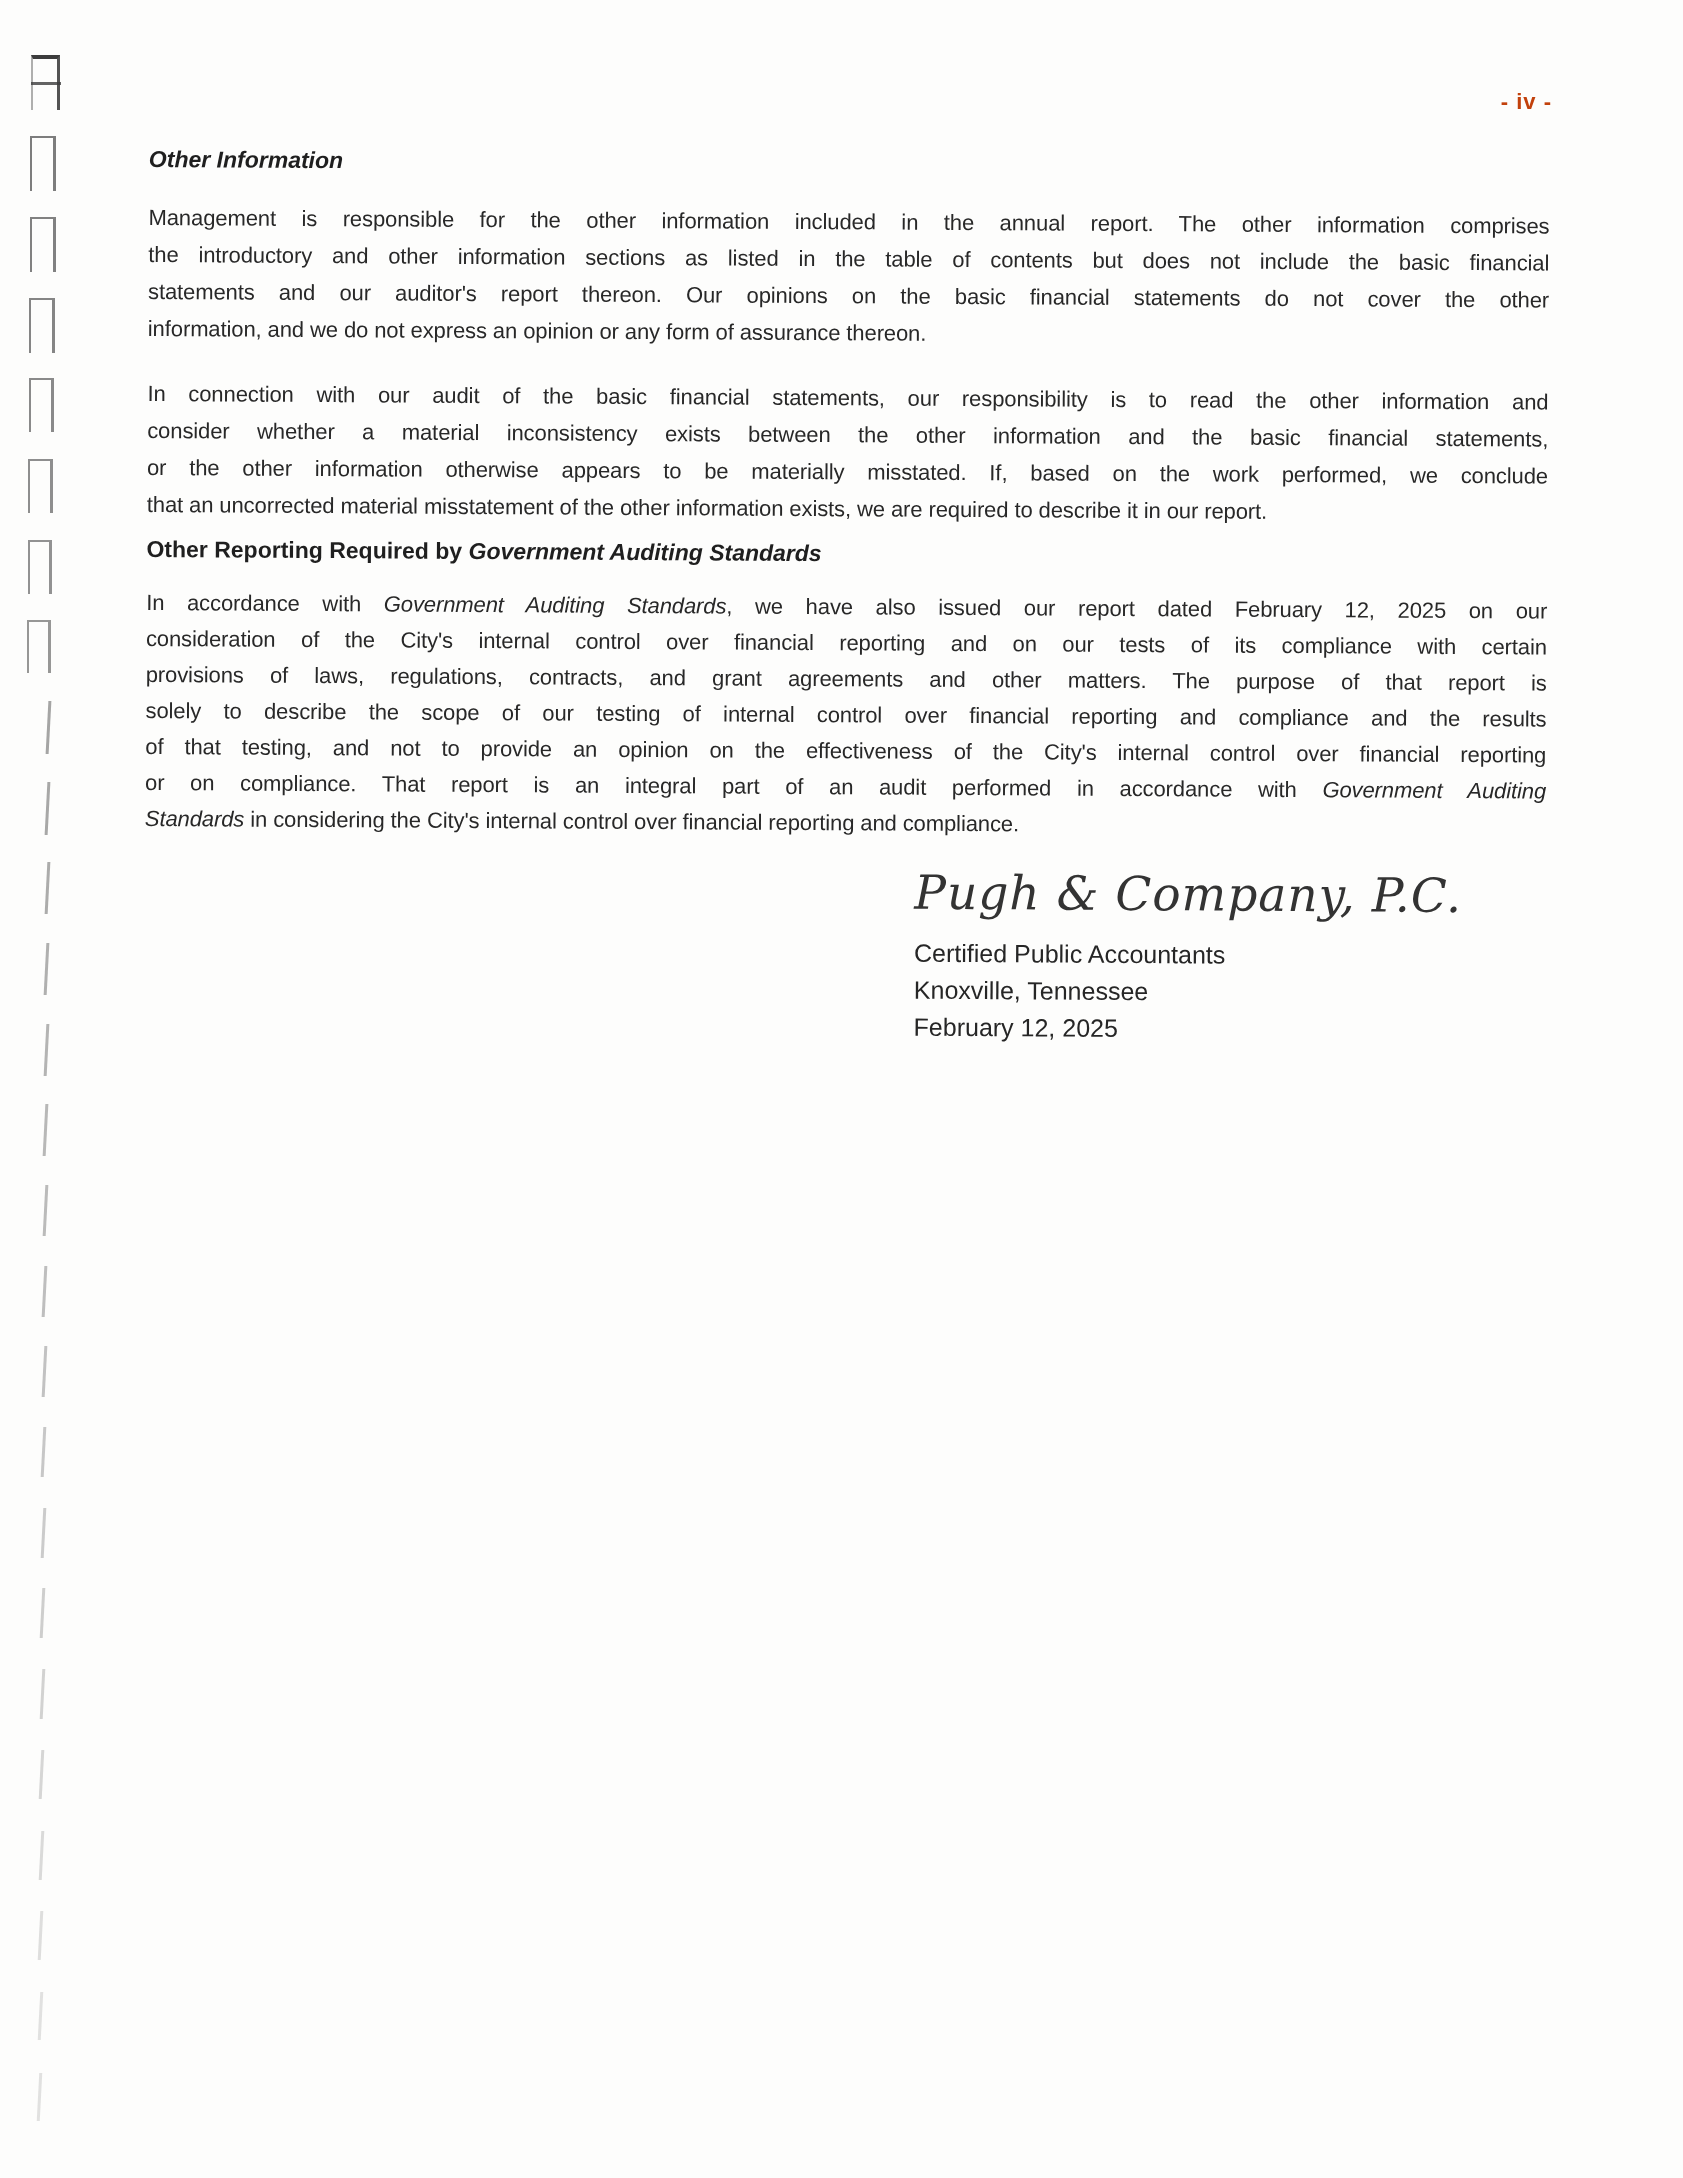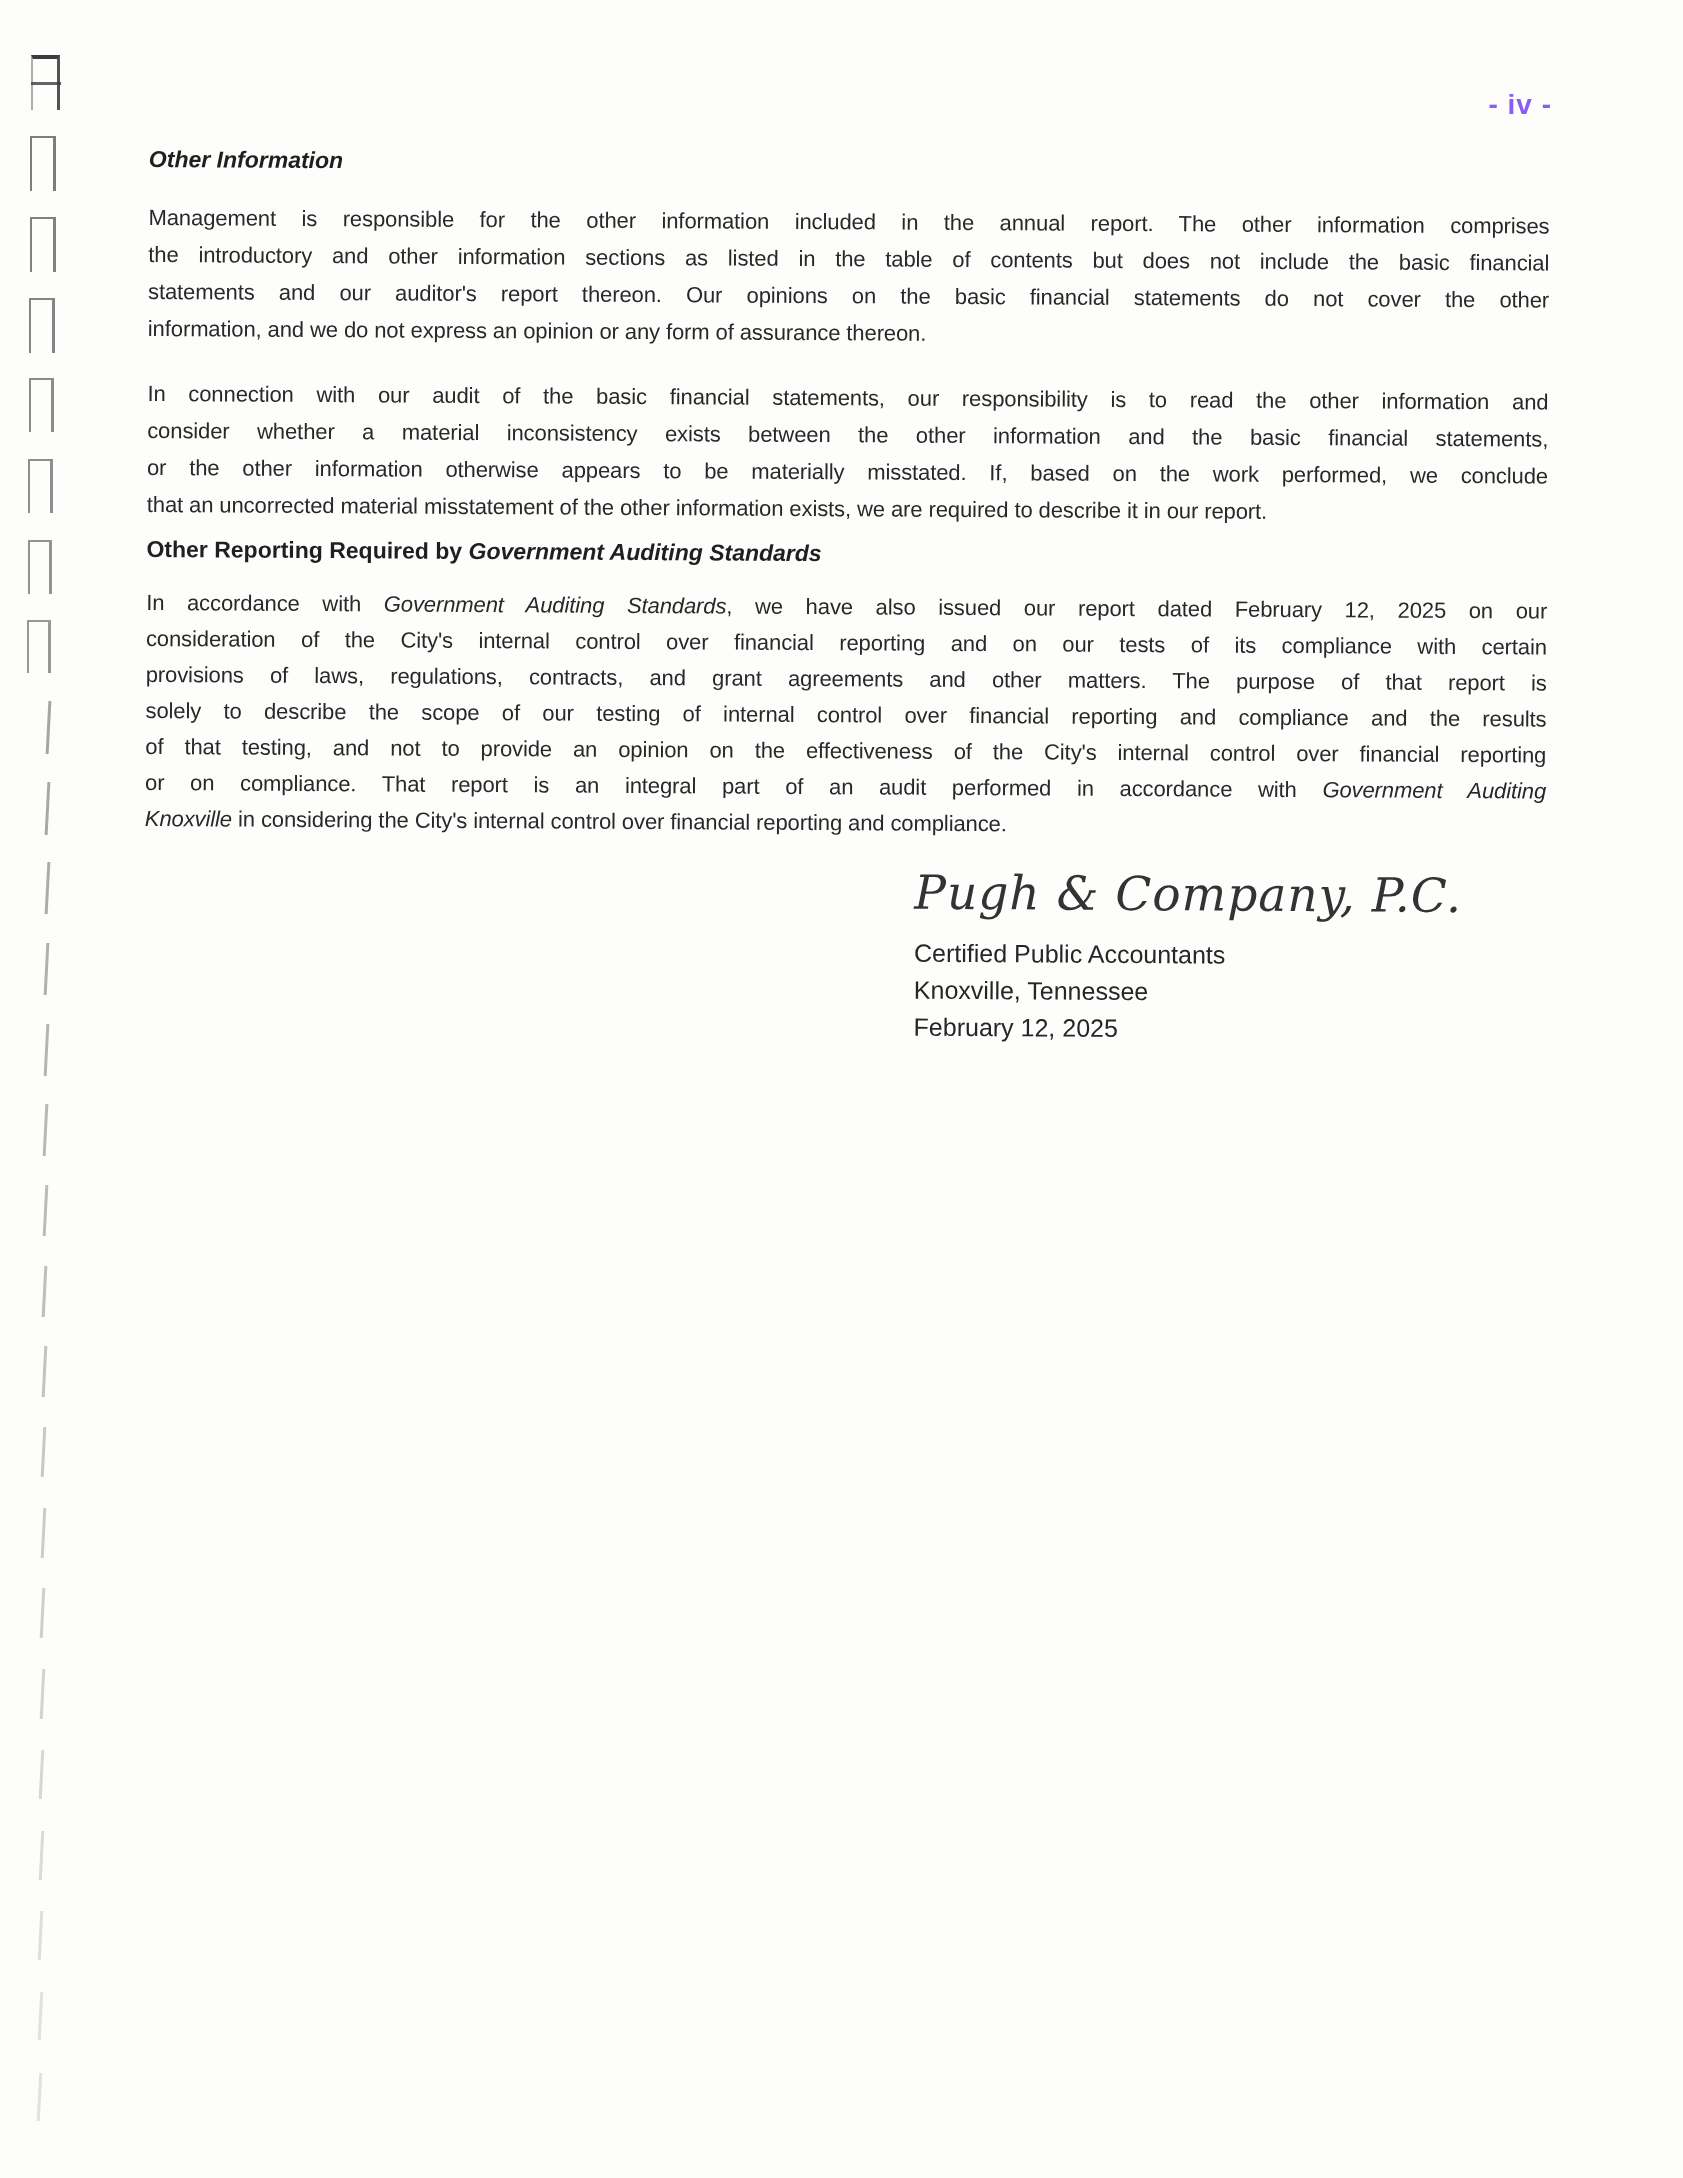--- a/index.html
+++ b/index.html
@@ -9,21 +9,21 @@
     background: #fdfdfc;
     font-family: "Liberation Sans", sans-serif;
     color: #282828;
     overflow: hidden;
   }
   .sheet { position: absolute; inset: 0; }
 
   
   .page-number {
     position: absolute; top: 89px; right: 131px;
-    font-size: 28px; font-weight: bold; color: #8b5cf6;
+    font-size: 22px; font-weight: bold; color: #c2410c;
     letter-spacing: 1px;
   }
 
   
   .content {
     position: absolute; left: 149px; top: 145px; width: 1401px;
     transform: rotate(0.35deg);
     transform-origin: top left;
   }
   .section-heading {
@@ -131,21 +131,21 @@
 
     <h3 class="section-heading h2"><span>Other Reporting Required by </span><span class="it">Government Auditing Standards</span></h3>
 
     <div class="para p3">
         <div class="jline"><span>In accordance with </span><span class="it">Government Auditing Standards</span><span>, we have also issued our report dated February 12, 2025 on our</span></div>
         <div class="jline"><span>consideration of the City's internal control over financial reporting and on our tests of its compliance with certain</span></div>
         <div class="jline"><span>provisions of laws, regulations, contracts, and grant agreements and other matters. The purpose of that report is</span></div>
         <div class="jline"><span>solely to describe the scope of our testing of internal control over financial reporting and compliance and the results</span></div>
         <div class="jline"><span>of that testing, and not to provide an opinion on the effectiveness of the City's internal control over financial reporting</span></div>
         <div class="jline"><span>or on compliance. That report is an integral part of an audit performed in accordance with </span><span class="it">Government Auditing</span></div>
-        <div class="jline last"><span class="it">Knoxville</span><span> in considering the City's internal control over financial reporting and compliance.</span></div>
+        <div class="jline last"><span class="it">Standards</span><span> in considering the City's internal control over financial reporting and compliance.</span></div>
       </div>
 
     <div class="sig-block">
       <div class="sig-script">Pugh &amp; Company, P.C.</div>
       <div class="sig-lines">
         <div>Certified Public Accountants</div>
         <div>Knoxville, Tennessee</div>
         <div>February 12, 2025</div>
       </div>
     </div>

